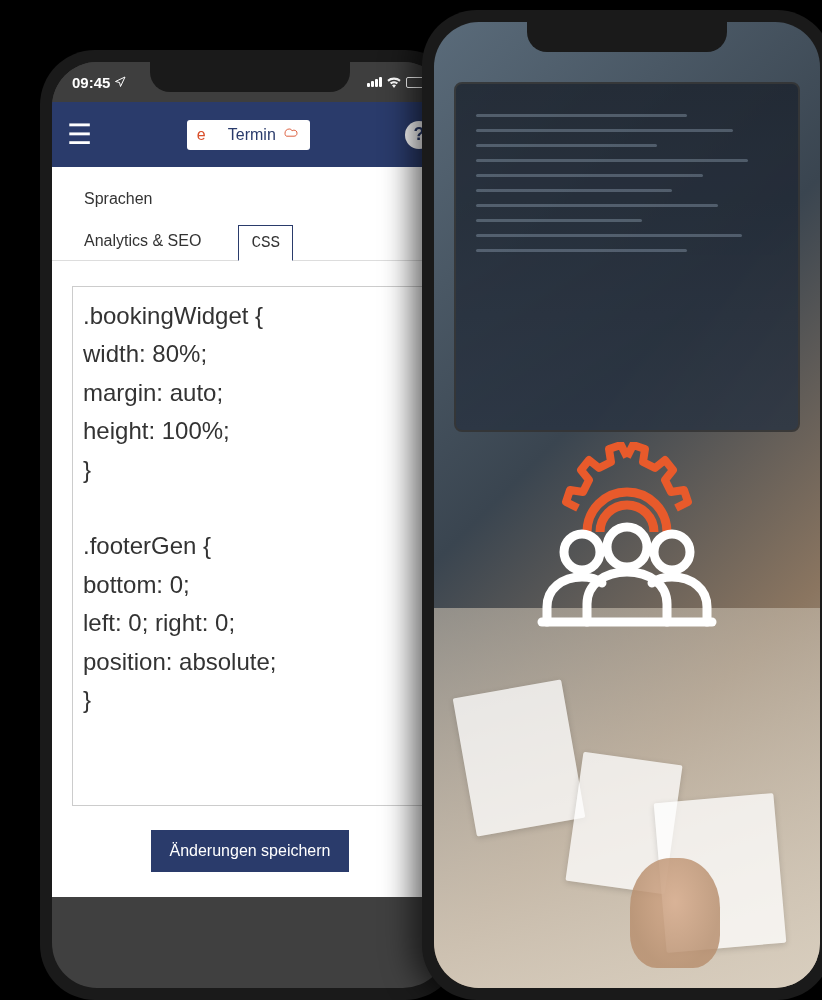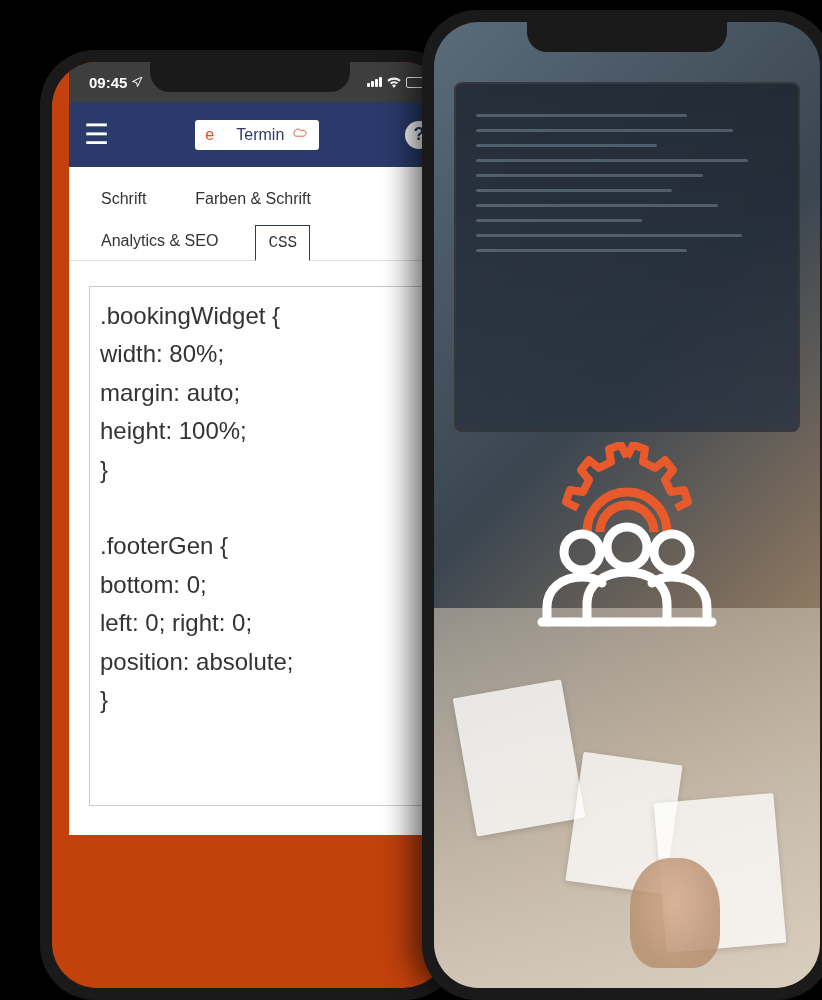--- a/index.html
+++ b/index.html
@@ -20,25 +20,24 @@
       width: 420px;
       height: 950px;
       background: #1a1a1a;
       border-radius: 55px;
       padding: 12px;
       box-shadow: 0 0 30px rgba(0,0,0,0.5);
     }
     .phone-left-inner {
       width: 100%;
       height: 100%;
-      background: #c2410c;
+      background: #404040;
       border-radius: 45px;
       overflow: hidden;
       position: relative;
-      padding-left: 17px;
     }
     .notch-left {
       position: absolute;
       top: 0;
       left: 50%;
       transform: translateX(-50%);
       width: 200px;
       height: 30px;
       background: #1a1a1a;
       border-radius: 0 0 20px 20px;
@@ -272,41 +271,41 @@
         <span class="e">e</span><span class="termin">Termin</span>
         <svg width="18" height="12" viewBox="0 0 30 20" style="vertical-align:top;margin-left:2px">
             <path d="M5 12c0-4 3-7 7-7 2 0 4 1 5 3 1-1 2-1 3-1 3 0 5 2 5 5s-2 5-5 5H8c-2 0-3-2-3-5z" fill="none" stroke="#d94f2b" stroke-width="1.5"></path>
           </svg>
       </span>
       <span class="help-icon">?</span>
     </div>
 
     <div class="tabs">
       <div class="tab-row">
-        <span class="tab">Schrift</span>
-        <span class="tab">Farben &amp; Schrift</span>
+        <span class="tab">Sprachen</span>
       </div>
       <div class="tab-row">
         <span class="tab">Analytics &amp; SEO</span>
         <span class="tab active">CSS</span>
       </div>
     </div>
 
     <div class="content-area">
       <textarea class="css-editor" style="">.bookingWidget {
 width: 80%;
 margin: auto;
 height: 100%;
 }
 
 .footerGen {
 bottom: 0;
 left: 0; right: 0;
 position: absolute;
 }</textarea>
+      <button class="save-button">Änderungen speichern</button>
     </div>
 
   </div>
 </div>
 
 <div class="phone-right">
   <div class="phone-right-inner">
     <div class="notch-right"></div>
 
     <div class="monitor-bg">

